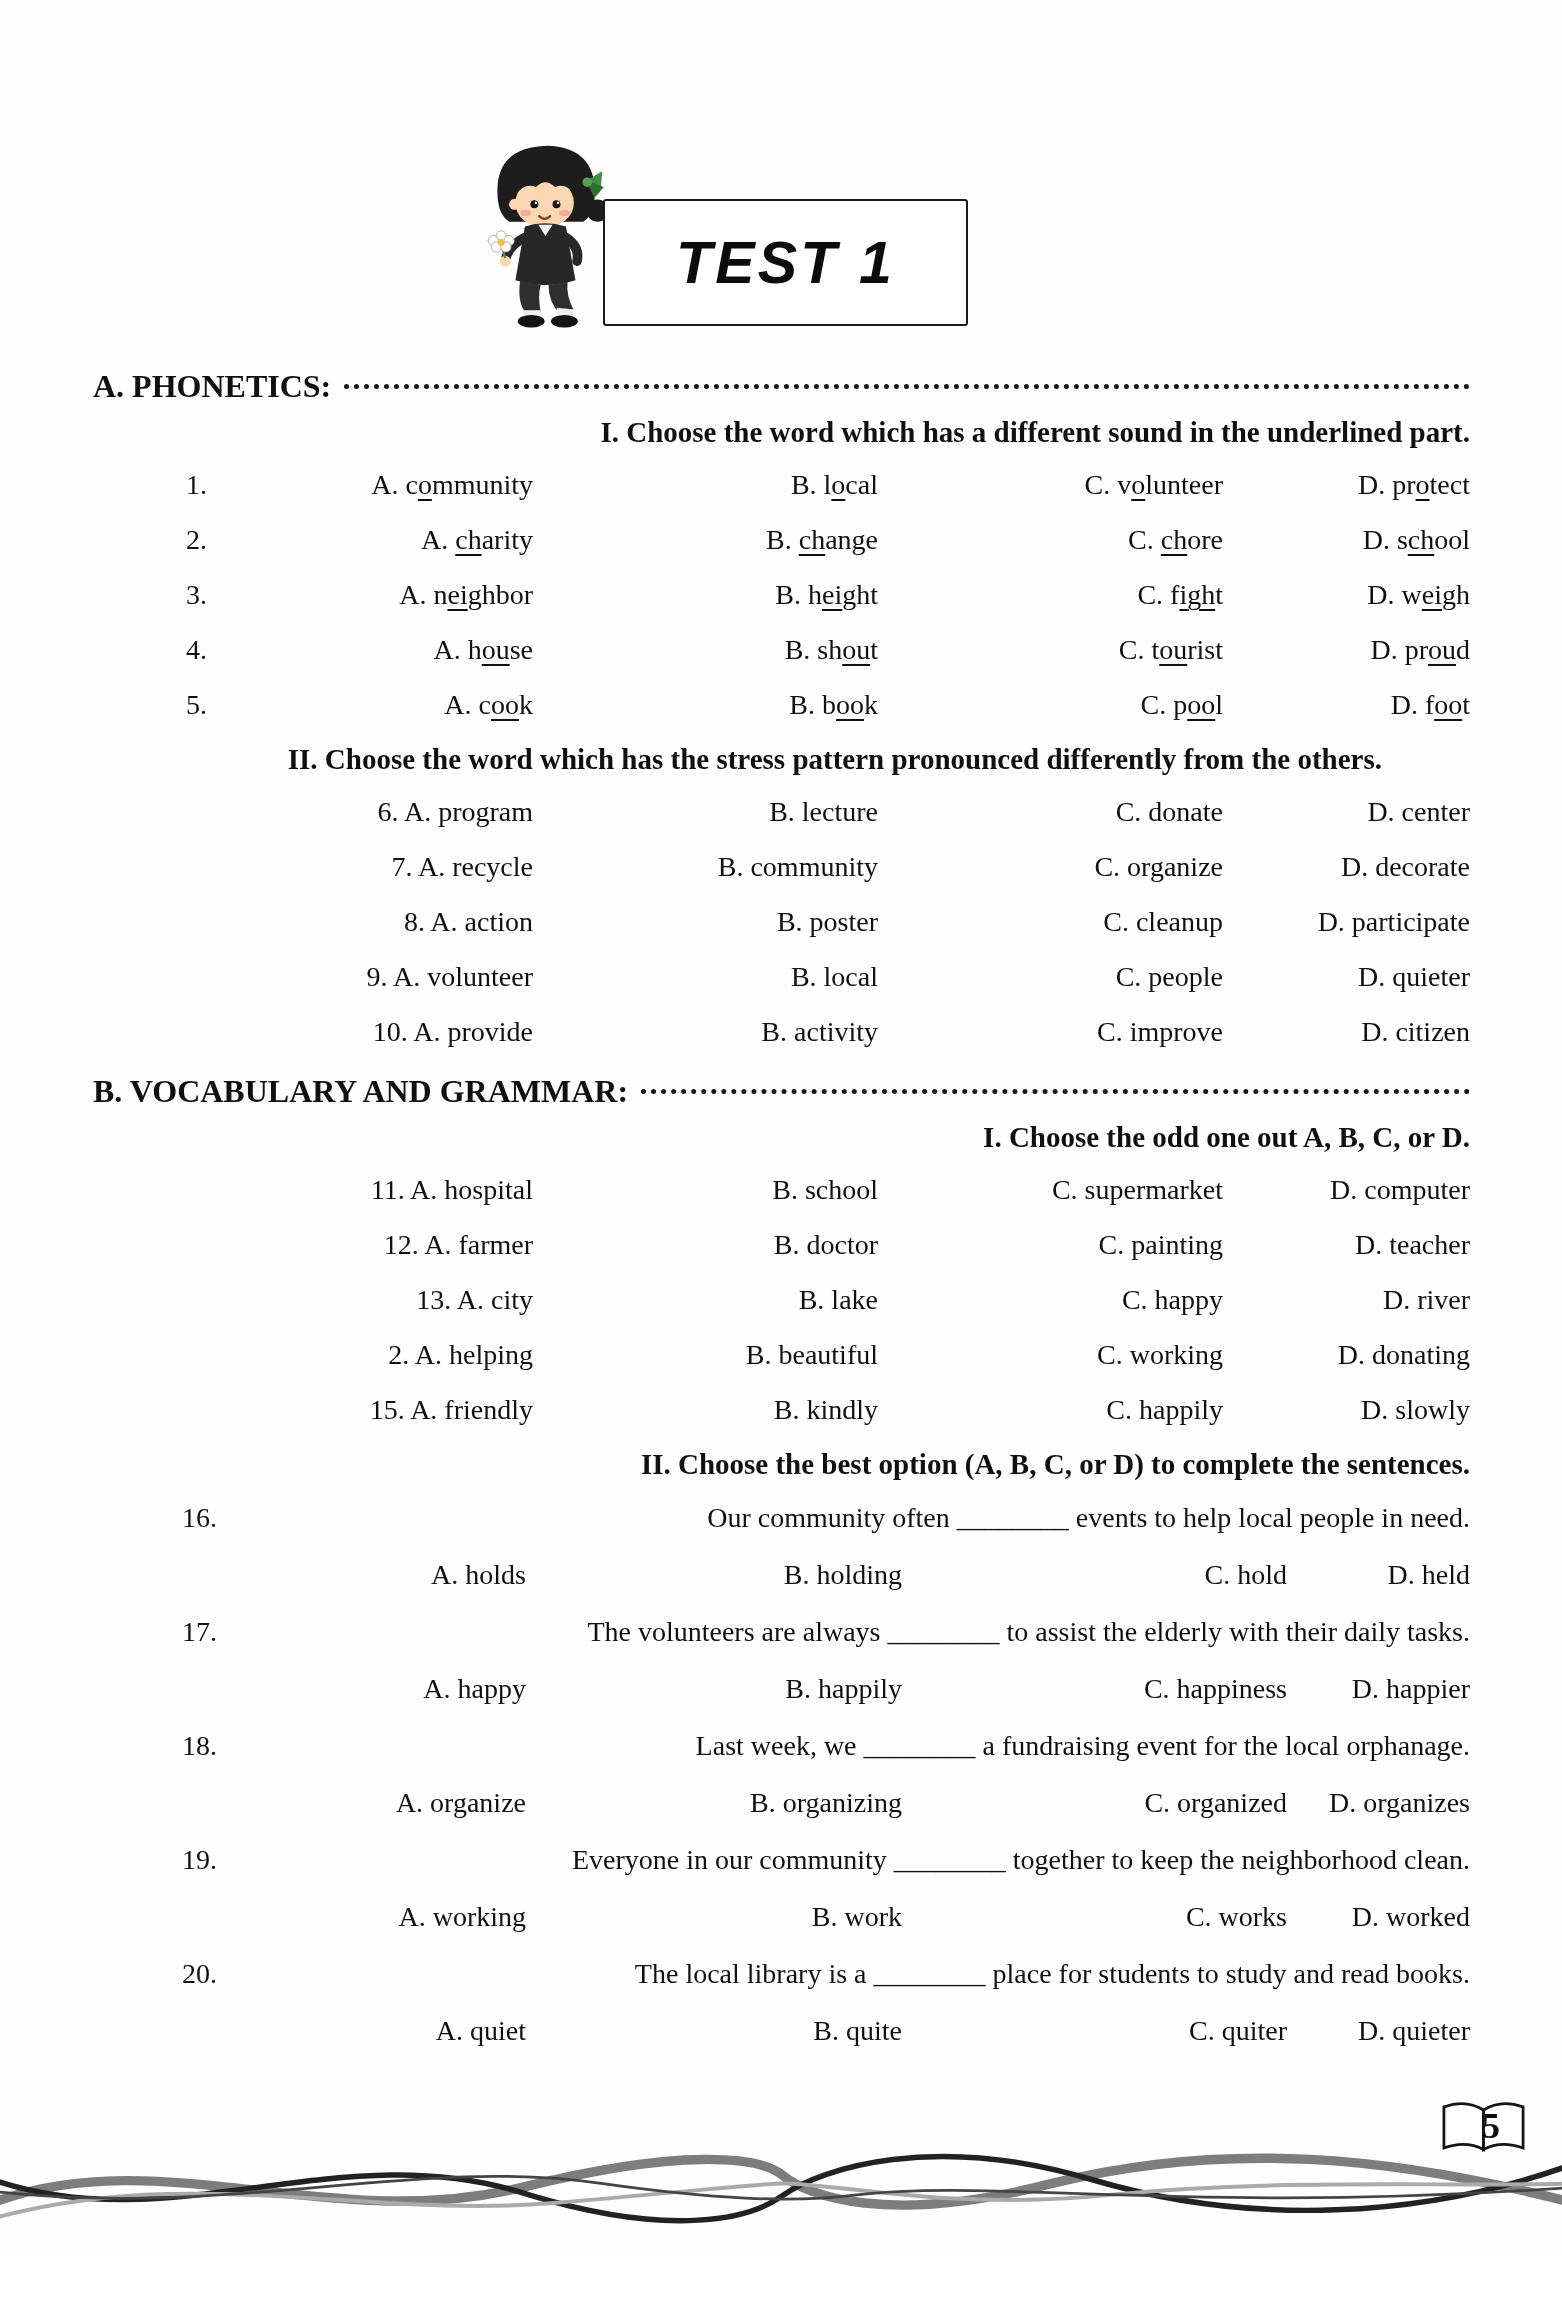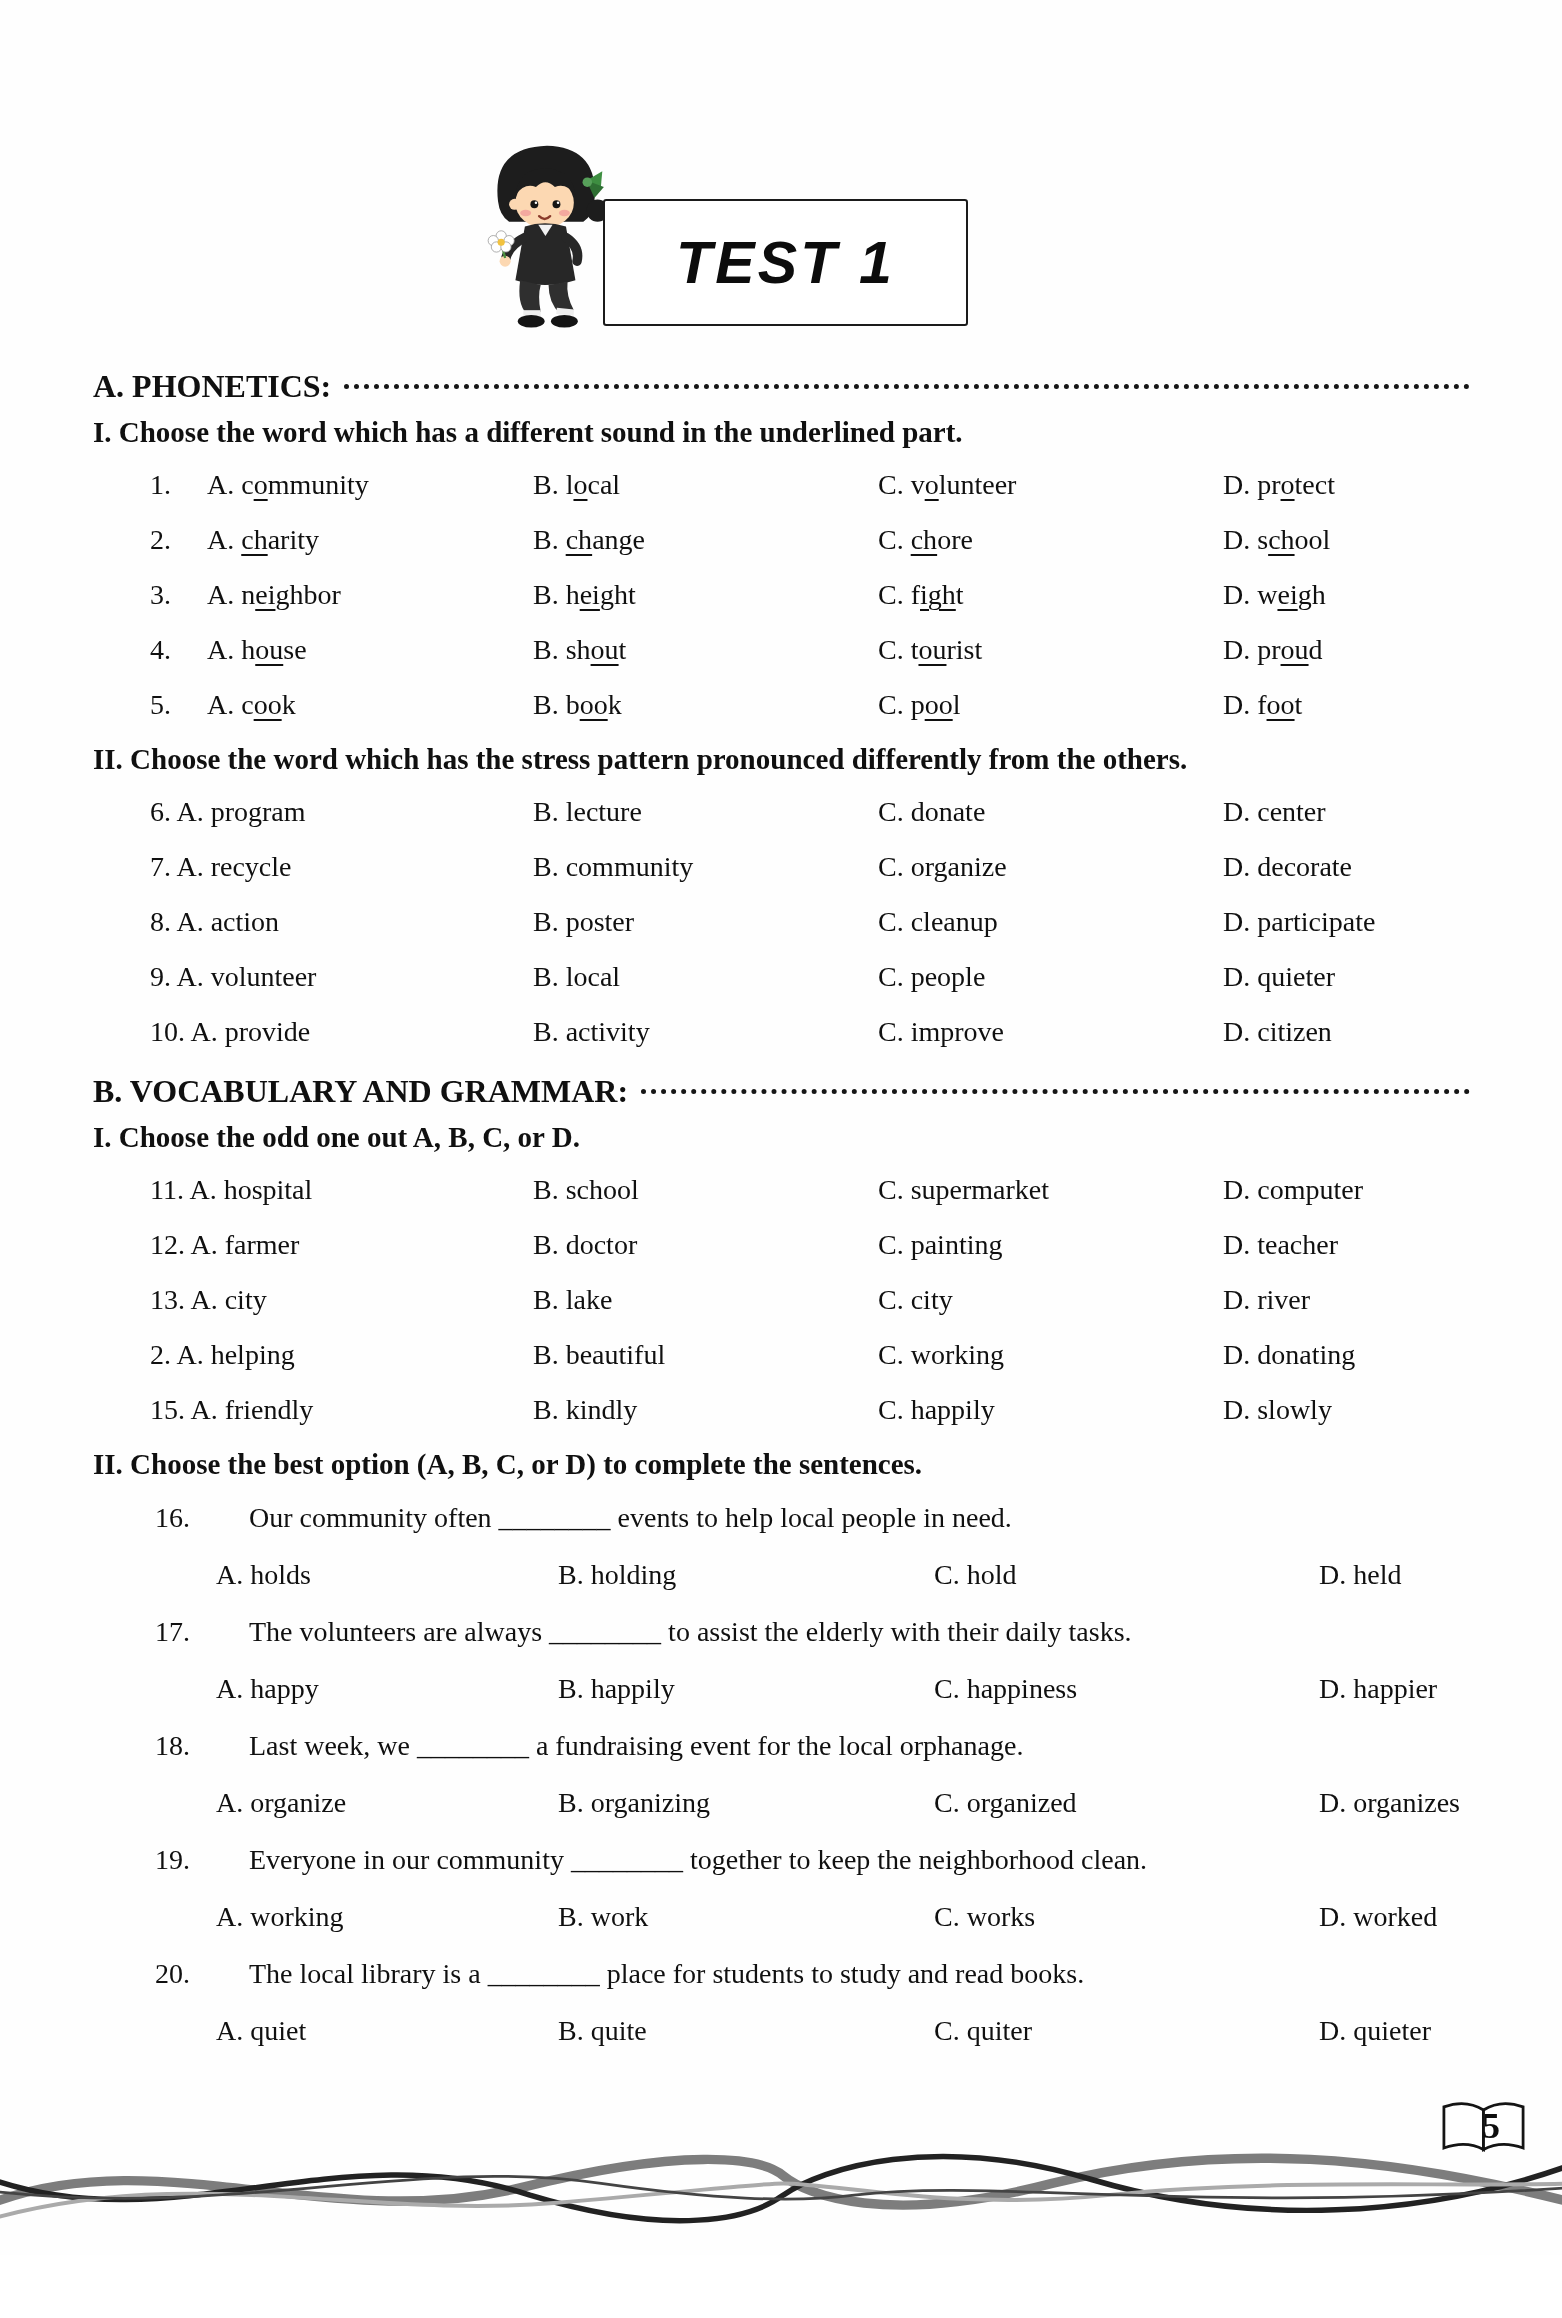--- a/index.html
+++ b/index.html
@@ -17,21 +17,21 @@
   .test-box {
     position: absolute; left: 603px; top: 199px; width: 365px; height: 127px;
     border: 2.4px solid #1b1b1b; border-radius: 3.2px; background: #ffffff;
     display: flex; align-items: center; justify-content: center;
   }
   .test-title {
     font-family: "Liberation Sans", sans-serif; font-weight: bold; font-style: italic;
     font-size: 59px; letter-spacing: 3.2px; color: #0c0c0c;
   }
   
-  .content { padding: 0 93px; }
+  .content { padding: 0 93px; text-align: right; }
   .section-heading { display: flex; align-items: baseline; font-size: 32px; font-weight: bold; margin: 14.2px 0 6.3px; }
   .section-heading .dots { flex: 1; border-bottom: 5.5px dotted #161616; margin-left: 12.7px; transform: translateY(-8px); }
   .instruction { font-size: 29px; font-weight: bold; margin: 11px 0 8px; }
   .instruction.hang { padding-left: 55px; text-indent: -55px; max-width: 1289px; }
   .qlist { margin-bottom: 6.3px; }
   .qrow { display: grid; margin-left: 57px; font-size: 28px; line-height: 55px; }
   .qrow.sep    { grid-template-columns: 57px 326px 345px 345px auto; }
   .qrow.joined { grid-template-columns: 383px 345px 345px auto; }
   .ul { text-decoration: underline; text-decoration-thickness: 2.4px; text-underline-offset: 4.7px; }
   .srow { display: flex; margin-left: 62px; font-size: 28px; line-height: 57px; gap: 32px; }
@@ -190,21 +190,21 @@
         </div>
         <div class="qrow joined">
           <span class="opt">12. A. farmer</span>
           <span class="opt">B. doctor</span>
           <span class="opt">C. painting</span>
           <span class="opt">D. teacher</span>
         </div>
         <div class="qrow joined">
           <span class="opt">13. A. city</span>
           <span class="opt">B. lake</span>
-          <span class="opt">C. city</span>
+          <span class="opt">C. happy</span>
           <span class="opt">D. river</span>
         </div>
         <div class="qrow joined">
           <span class="opt">2. A. helping</span>
           <span class="opt">B. beautiful</span>
           <span class="opt">C. working</span>
           <span class="opt">D. donating</span>
         </div>
         <div class="qrow joined">
           <span class="opt">15. A. friendly</span>

